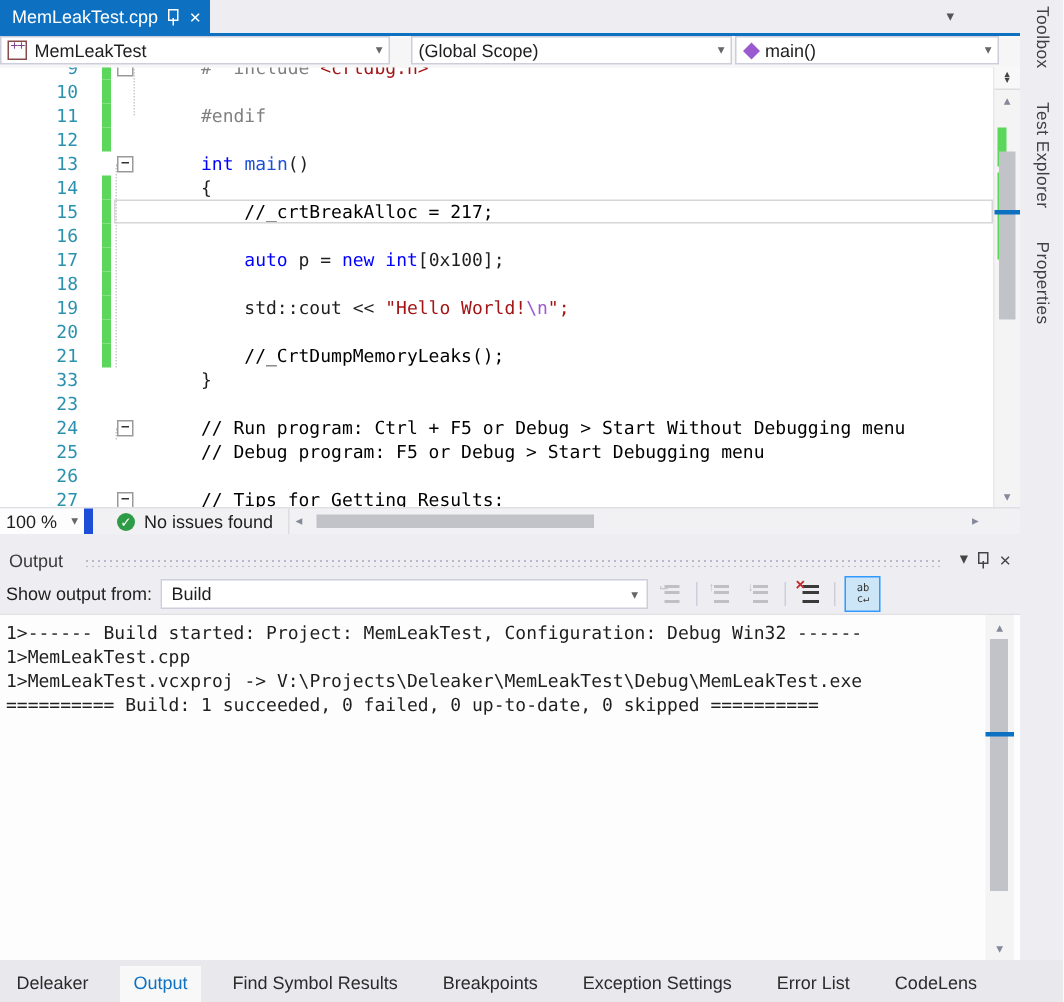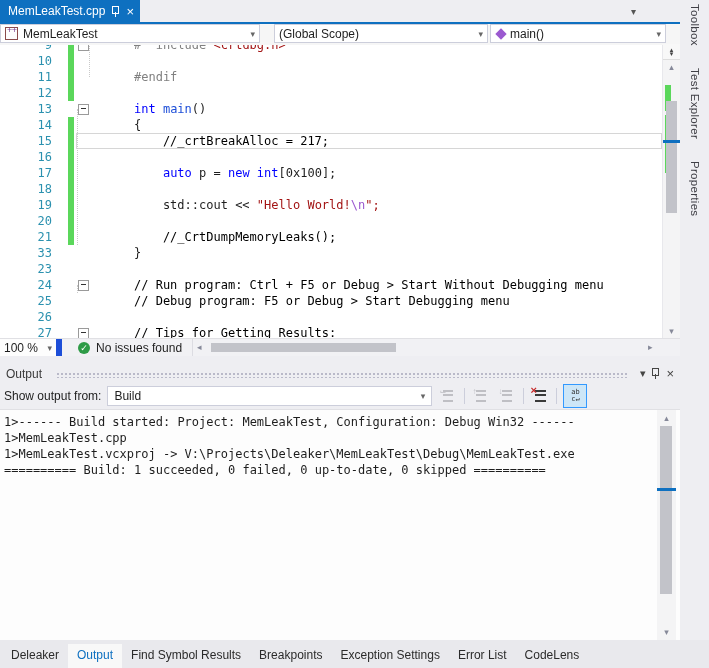--- a/index.html
+++ b/index.html
@@ -95,21 +95,21 @@
   .tsep{width:1px;height:16px;background:#cccedb;}
   .out-text{position:absolute;left:0;top:45px;width:680px;height:231px;background:#fdfdfd;border-top:1px solid #e0e0e4;
             font-family:"DejaVu Sans Mono","Liberation Mono",monospace;font-size:12px;line-height:16px;
             padding:4px 0 0 4px;box-sizing:border-box;color:#1e1e1e;}
   .out-text .oline{white-space:pre;}
   .out-vscroll{position:absolute;right:4px;top:46px;width:19px;height:230px;background:#f4f4f5;}
   .ovthumb{position:absolute;left:3px;width:12px;background:#c2c3c9;top:16px;height:168px;}
   .ovblue{position:absolute;left:0;right:0;height:3px;background:#0e70c0;top:78px;}
 
   
-  .bottomtabs{position:absolute;left:0;bottom:0;width:709px;height:28px;background:#e9e9ed;display:flex;align-items:flex-end;padding-left:2px;box-sizing:border-box;}
+  .bottomtabs{position:absolute;left:0;bottom:0;width:709px;height:28px;background:#e9e9ed;display:flex;align-items:flex-end;padding-left:2px;box-sizing:border-box;gap:12px;}
   .btab{padding:4px 9px 6px 9px;color:#2b2b2b;white-space:nowrap;}
   .btab.active{background:#f8f8f8;color:#0e70c0;}
 
   
   .sidestrip{position:absolute;right:0;top:0;width:29px;height:640px;background:#eeeef2;display:flex;flex-direction:column;align-items:center;padding-top:4px;box-sizing:border-box;gap:22px;}
   .vtab{writing-mode:vertical-rl;font-size:11.5px;color:#3f3f46;letter-spacing:0.3px;white-space:nowrap;}
 </style>
 </head>
 <body>
 

